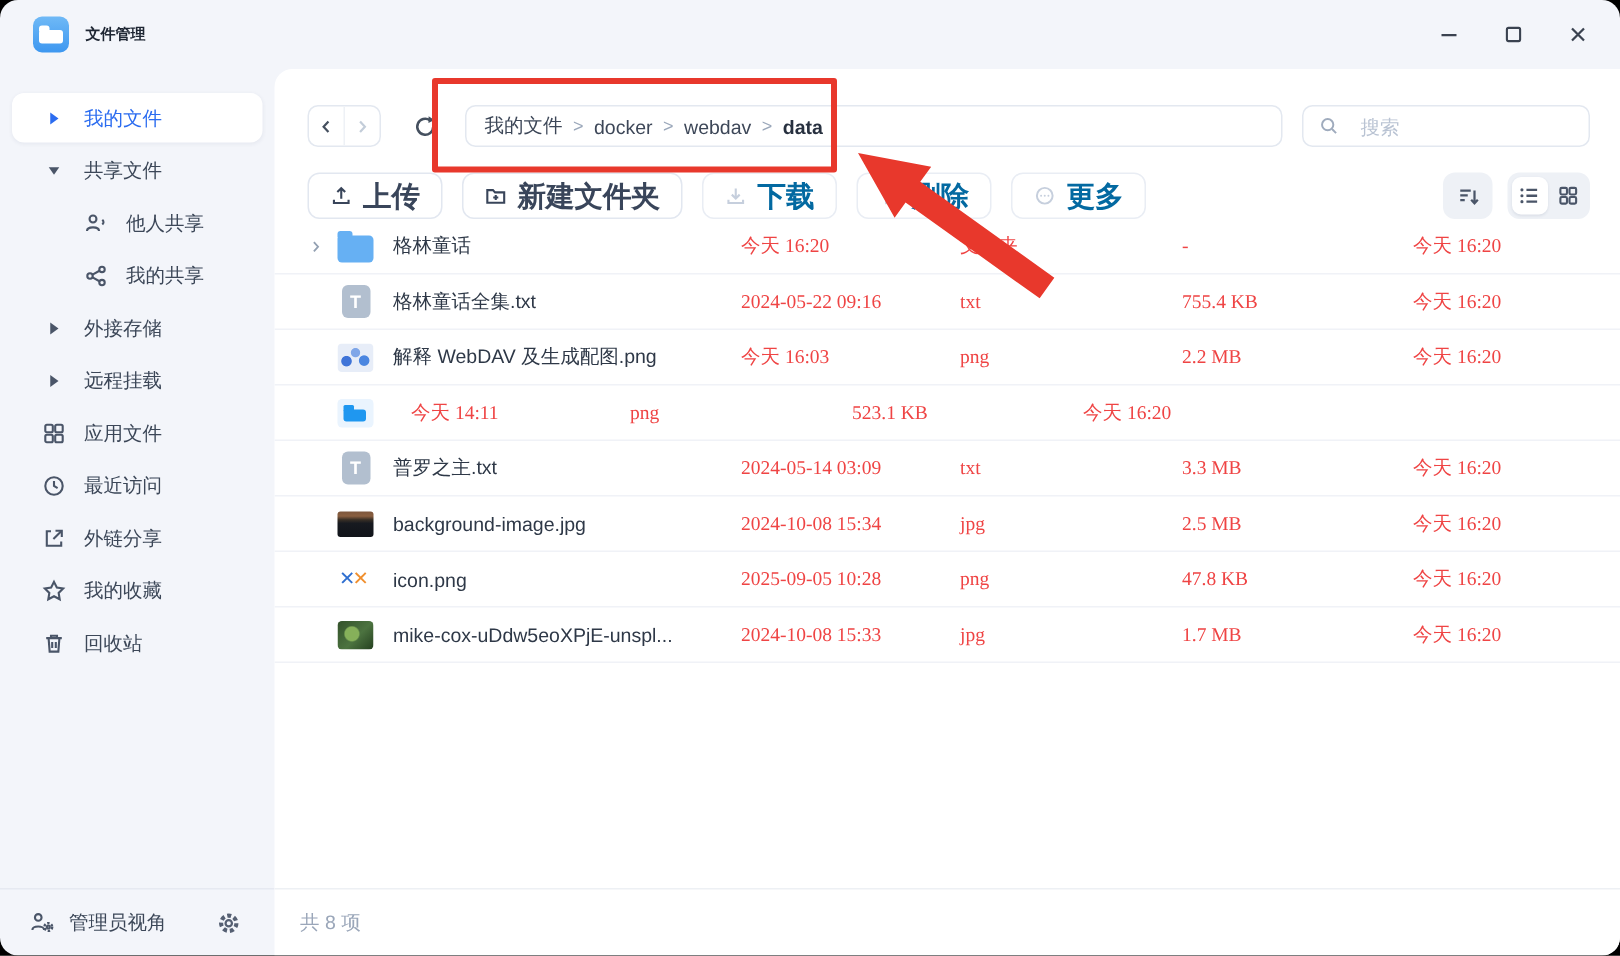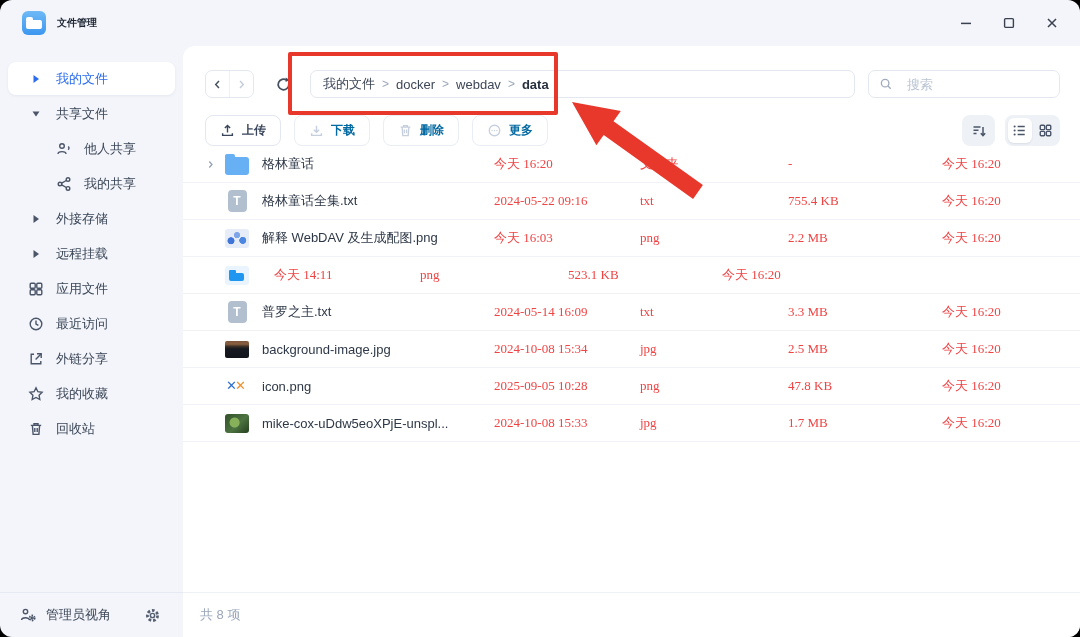--- a/index.html
+++ b/index.html
@@ -43,21 +43,21 @@
   .breadcrumb{margin-left:13px;height:28px;flex:1;border:1px solid #e3e8f0;border-radius:7px;display:flex;align-items:center;padding:0 12px;gap:7px;font-size:13px;color:#3d4758;white-space:nowrap;overflow:hidden;}
   .bc-sep{color:#9aa7ba;font-size:12px;}
   .bc-seg{cursor:pointer;}
   .bc-last{font-weight:700;color:#27303f;}
   .searchbox{margin-left:13px;width:192px;height:28px;border:1px solid #e3e8f0;border-radius:7px;display:flex;align-items:center;padding:0 10px;gap:12px;flex:none;}
   .searchbox svg{width:14px;height:14px;color:#9fabbd;flex:none;}
   .searchbox input{border:none;outline:none;width:100%;font-size:13px;color:#3d4758;background:transparent;}
   .searchbox input::placeholder{color:#b9c3d3;}
 
   .toolbar{display:flex;align-items:center;margin:17px 20px 0 22px;height:31px;}
-  .tbtn{height:31px;border:1px solid #e2e7f0;border-radius:8px;background:#fff;display:flex;align-items:center;gap:7px;padding:0 14px;font-size:12px;font-weight:700;color:#39455a;cursor:pointer;margin-right:13px;}
+  .tbtn{height:31px;border:1px solid #e2e7f0;border-radius:8px;background:#fff;display:flex;align-items:center;gap:7px;padding:0 14px;font-size:19px;font-weight:700;color:#39455a;cursor:pointer;margin-right:13px;}
   .tbtn svg{width:15px;height:15px;}
   .tbtn.disabled{color:#0369a1;border-color:#e9edf4;cursor:default;}
   .tbtn.disabled svg{color:#c6cfdd;}
   .tb-right{margin-left:auto;display:flex;align-items:center;gap:10px;}
   .sortbtn{width:33px;height:31px;border-radius:8px;background:#eef1f6;display:flex;align-items:center;justify-content:center;color:#4a5568;cursor:pointer;}
   .sortbtn svg{width:16px;height:16px;}
   .viewseg{width:55px;height:31px;border-radius:8px;background:#eef1f6;display:flex;align-items:center;padding:3px;gap:2px;}
   .viewopt{flex:1;height:25px;border-radius:6px;display:flex;align-items:center;justify-content:center;color:#4a5568;cursor:pointer;}
   .viewopt.active{background:#fff;box-shadow:0 1px 2px rgba(40,60,100,.10);}
   .viewopt svg{width:15px;height:15px;}
@@ -371,20 +371,26 @@
       </div>
     </div>
 
     <div class="toolbar">
       <button class="tbtn">
         <svg>
             <use href="#i-upload"></use>
           </svg>
         <span>上传</span>
       </button>
+      <button class="tbtn">
+        <svg>
+            <use href="#i-folder-plus"></use>
+          </svg>
+        <span>新建文件夹</span>
+      </button>
       <button class="tbtn disabled">
         <svg>
             <use href="#i-download"></use>
           </svg>
         <span>下载</span>
       </button>
       <button class="tbtn disabled">
         <svg>
             <use href="#i-trash"></use>
           </svg>
@@ -482,21 +488,21 @@
         <div class="frow">
           <span class="row-caret">
             <svg>
               <use href="#i-chevron-right"></use>
             </svg>
           </span>
           <span class="fslot">
             <span class="fi fi-txt"></span>
           </span>
           <span class="cell name">普罗之主.txt</span>
-          <span class="cell mod c-mod">2024-05-14 16:09</span>
+          <span class="cell mod c-mod">2024-05-14 03:09</span>
           <span class="cell type c-type">txt</span>
           <span class="cell size c-size">3.3 MB</span>
           <span class="cell created c-created">今天 16:20</span>
         </div>
         <div class="frow">
           <span class="row-caret">
             <svg>
               <use href="#i-chevron-right"></use>
             </svg>
           </span>

